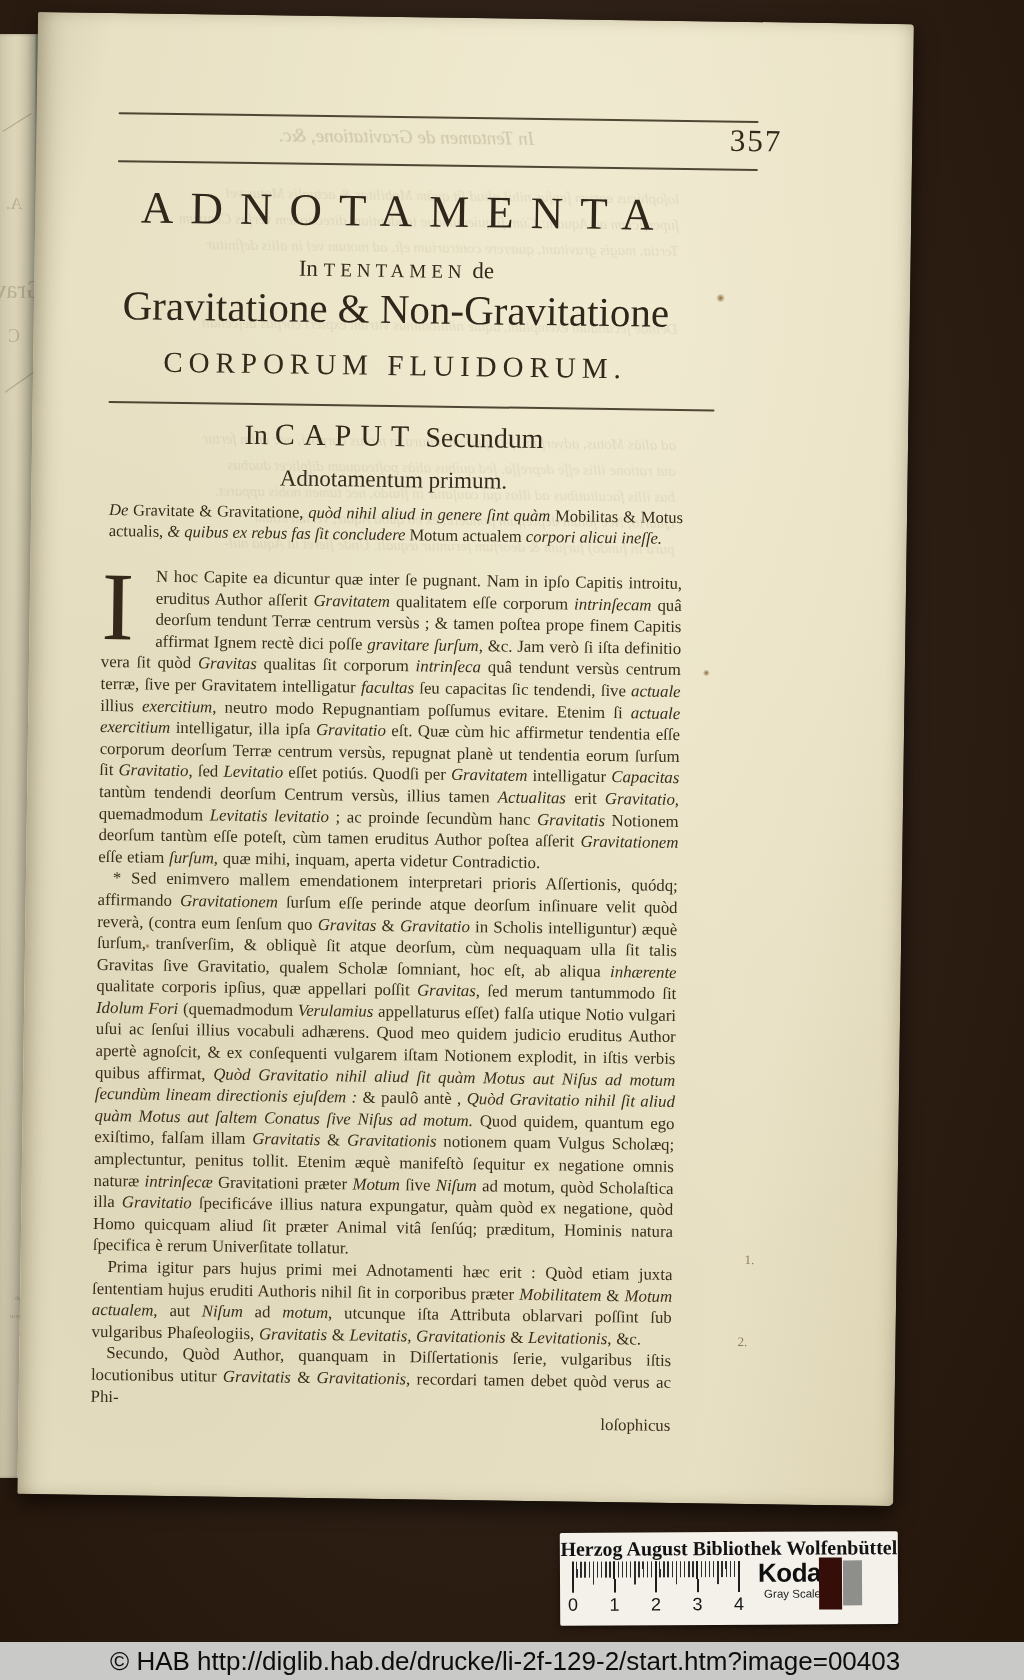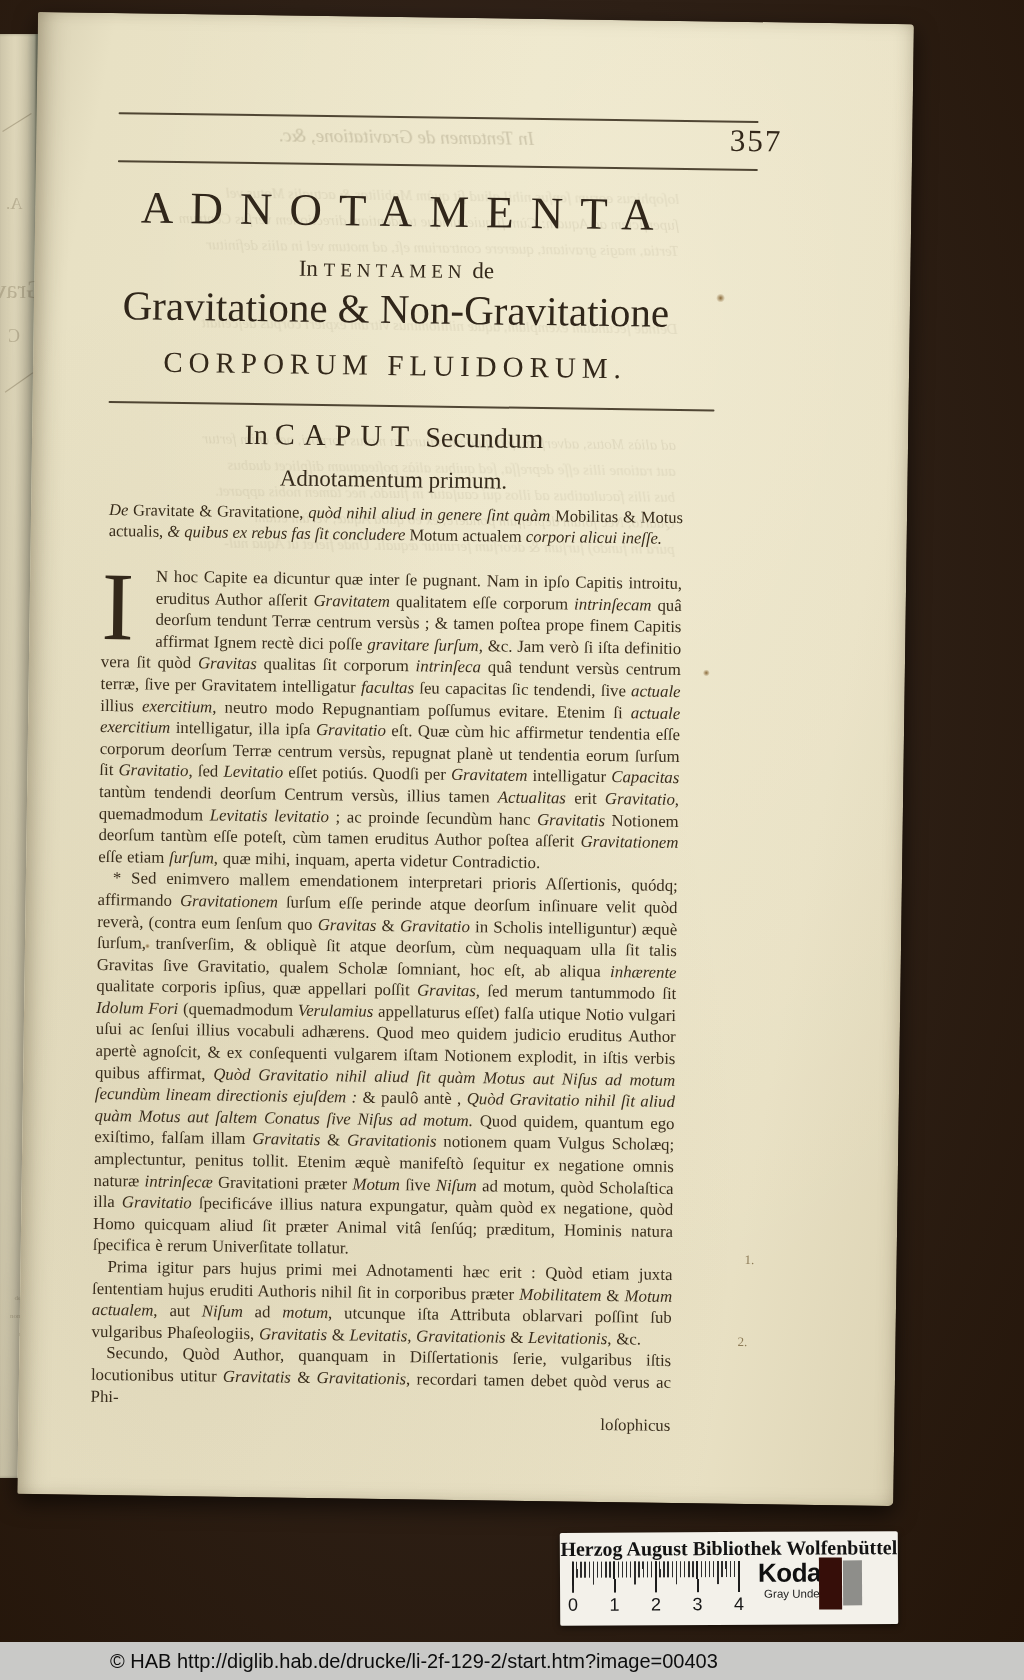--- a/index.html
+++ b/index.html
@@ -77,21 +77,21 @@
   .kodak-brand{position:absolute;left:198px;top:26px;font-family:"Liberation Sans",sans-serif;
     font-weight:bold;font-size:26px;letter-spacing:-.5px;color:#101010;}
   .kodak-sub{position:absolute;left:204px;top:56px;font-family:"Liberation Sans",sans-serif;
     font-size:11.5px;color:#222;}
   .patch-dark{position:absolute;left:259px;top:26px;width:23px;height:52px;background:#360e09;}
   .patch-gray{position:absolute;left:283px;top:29px;width:19px;height:45px;background:#8e8e8a;}
 
   
   .footer-bar{position:absolute;left:0;bottom:0;width:1024px;height:38px;background:#c9c9c7;
     display:flex;align-items:center;}
-  .footer-text{font-family:"Liberation Sans",sans-serif;font-size:20px;color:#0d0d0d;
+  .footer-text{font-family:"Liberation Sans",sans-serif;font-size:26px;color:#0d0d0d;
     padding-left:110px;white-space:nowrap;}
 </style>
 </head>
 <body>
 
 <div class="photo">
 
   <div class="edge-strip">
     <div class="edge-diag" style="left:0;top:88px;transform:rotate(-32deg);"></div>
     <div class="edge-frag" style="left:6px;top:160px;font-size:17px;">A.</div>
@@ -154,21 +154,21 @@
     <div class="ruler-half"></div>
     <div class="ruler-cm"></div>
     <div class="ruler-nums">
         <span>0</span>
         <span>1</span>
         <span>2</span>
         <span>3</span>
         <span>4</span>
       </div>
     <div class="kodak-brand">Kodak</div>
-    <div class="kodak-sub">Gray Unde</div>
+    <div class="kodak-sub">Gray Scale</div>
     <div class="patch-dark"></div>
     <div class="patch-gray"></div>
   </div>
 
   <div class="footer-bar">
     <div class="footer-text">© HAB http://diglib.hab.de/drucke/li-2f-129-2/start.htm?image=00403</div>
   </div>
 
 </div>
 

